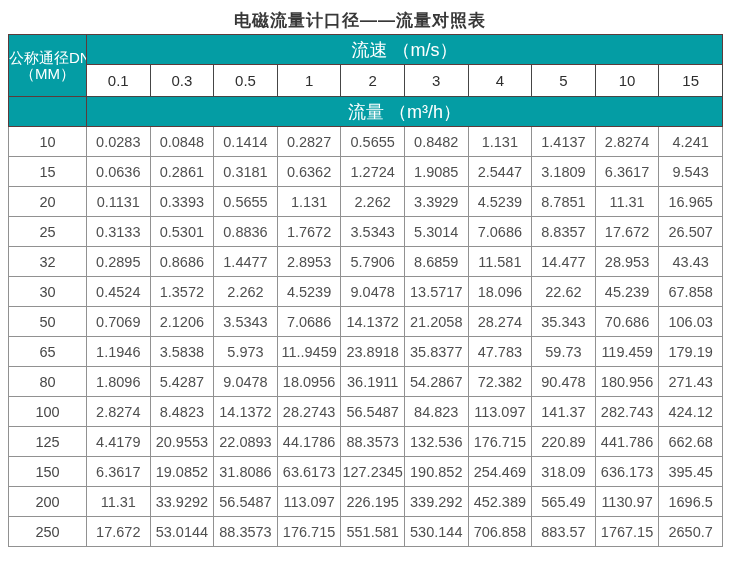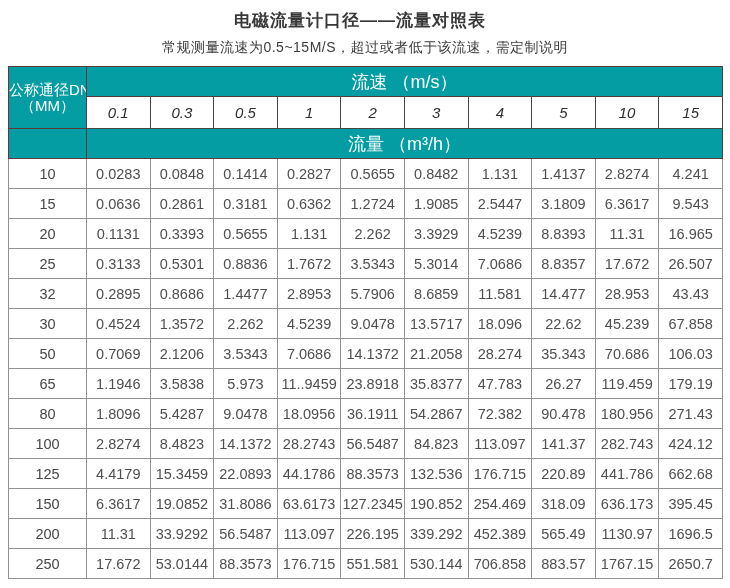--- a/index.html
+++ b/index.html
@@ -58,37 +58,35 @@
   th.corner{
     line-height:16px;
     font-size:15px;
   }
   tr.vel-row td{
     background:#ffffff;
     color:#2f2f2f;
     font-size:15px;
     border:1px solid var(--border-mid);
     height:32px;
-    font-style:italic;
   }
   tbody td{
     background:#ffffff;
     color:#4f4f4f;
     font-size:14.5px;
     border:1px solid var(--border-light);
     height:30px;
   }
   tbody td.dn-cell{color:#474747;}
 </style>
 </head>
 <body>
 
 <div class="page">
   <h1 class="page-title">电磁流量计口径——流量对照表</h1>
-  <p class="page-subtitle">常规测量流速为0.5~15M/S，超过或者低于该流速，需定制说明</p>
 
   <table class="flow-table">
     <colgroup>
       <col class="dn-col">
       <col>
         <col>
         <col>
         <col>
         <col>
         <col>
@@ -151,21 +149,21 @@
         </tr>
         <tr>
           <td class="dn-cell">20</td>
           <td>0.1131</td>
           <td>0.3393</td>
           <td>0.5655</td>
           <td>1.131</td>
           <td>2.262</td>
           <td>3.3929</td>
           <td>4.5239</td>
-          <td>8.8393</td>
+          <td>8.7851</td>
           <td>11.31</td>
           <td>16.965</td>
         </tr>
         <tr>
           <td class="dn-cell">25</td>
           <td>0.3133</td>
           <td>0.5301</td>
           <td>0.8836</td>
           <td>1.7672</td>
           <td>3.5343</td>
@@ -216,21 +214,21 @@
         </tr>
         <tr>
           <td class="dn-cell">65</td>
           <td>1.1946</td>
           <td>3.5838</td>
           <td>5.973</td>
           <td>11..9459</td>
           <td>23.8918</td>
           <td>35.8377</td>
           <td>47.783</td>
-          <td>26.27</td>
+          <td>59.73</td>
           <td>119.459</td>
           <td>179.19</td>
         </tr>
         <tr>
           <td class="dn-cell">80</td>
           <td>1.8096</td>
           <td>5.4287</td>
           <td>9.0478</td>
           <td>18.0956</td>
           <td>36.1911</td>
@@ -249,21 +247,21 @@
           <td>56.5487</td>
           <td>84.823</td>
           <td>113.097</td>
           <td>141.37</td>
           <td>282.743</td>
           <td>424.12</td>
         </tr>
         <tr>
           <td class="dn-cell">125</td>
           <td>4.4179</td>
-          <td>15.3459</td>
+          <td>20.9553</td>
           <td>22.0893</td>
           <td>44.1786</td>
           <td>88.3573</td>
           <td>132.536</td>
           <td>176.715</td>
           <td>220.89</td>
           <td>441.786</td>
           <td>662.68</td>
         </tr>
         <tr>

